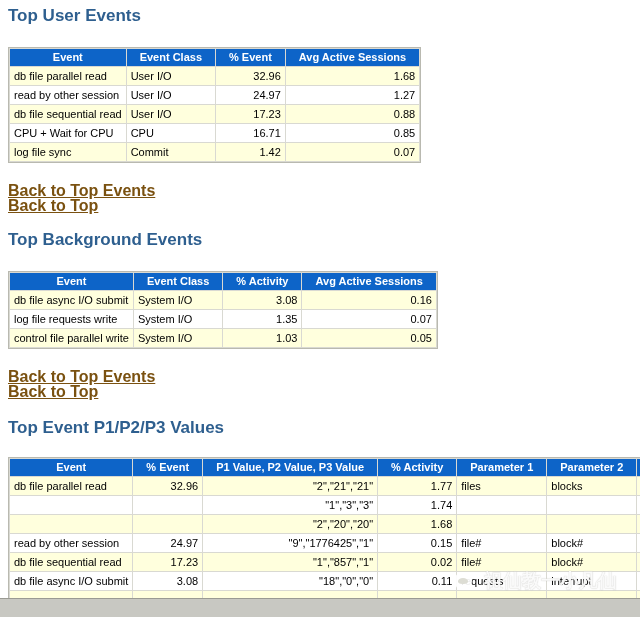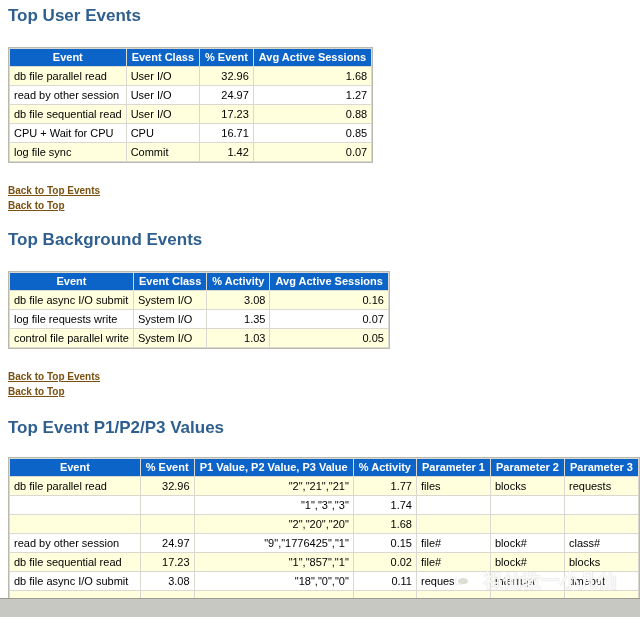--- a/index.html
+++ b/index.html
@@ -53,21 +53,21 @@
     background: #d9d9d2;
     border: 1px solid #b9b9b0;
     font-size: 11px;
   }
   table.awr th {
     background: #0d64c8;
     color: #ffffff;
     font-weight: bold;
     font-size: 11px;
     text-align: center;
-    padding: 2px 5px;
+    padding: 2px 13px;
     white-space: nowrap;
     border: 0;
     line-height: 13px;
   }
   table.awr td {
     background: #ffffff;
     padding: 2px 4px;
     white-space: nowrap;
     border: 0;
     line-height: 13px;
@@ -92,21 +92,21 @@
     position: absolute;
     left: 8px;
     line-height: 15px;
   }
   .links1 { top: 183px; }
   .links2 { top: 369px; }
   .links a {
     display: block;
     color: #7a5110;
     font-weight: bold;
-    font-size: 10px;
+    font-size: 16px;
     text-decoration: underline;
     font-family: "Liberation Sans", "DejaVu Sans", sans-serif;
   }
 
   .watermark {
     position: absolute;
     left: 452px;
     top: 568px;
     width: 186px;
     height: 30px;

